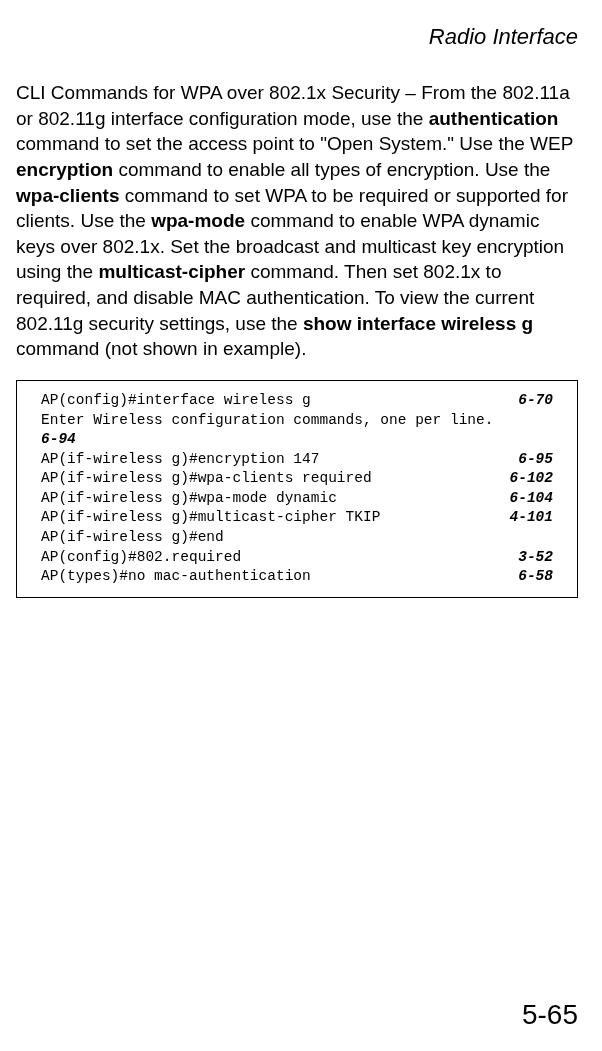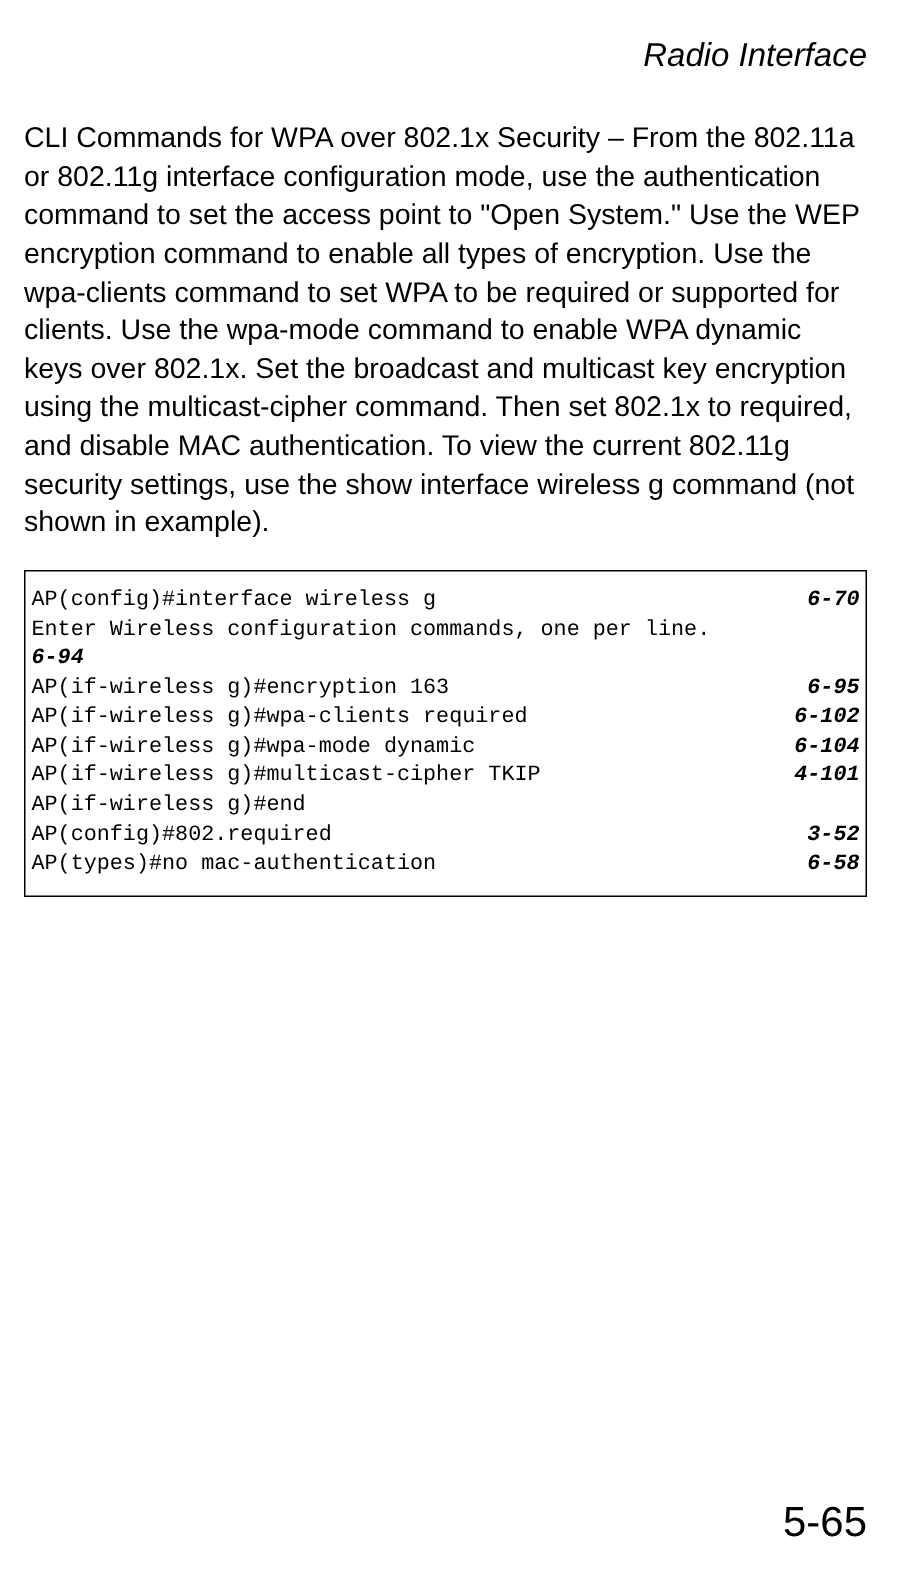--- a/index.html
+++ b/index.html
@@ -24,25 +24,25 @@
       margin-bottom: 30px;
       margin-top: 4px;
     }
     .body-text {
       font-size: 19px;
       line-height: 1.35;
       font-family: Arial, Helvetica, sans-serif;
       margin-bottom: 18px;
     }
     .body-text .bold {
-      font-weight: normal;
+      font-weight: bold;
     }
     .code-box {
       border: 1.5px solid #000;
-      padding: 10px 4px;
+      padding: 10px 24px;
       font-family: "Courier New", Courier, monospace;
       font-size: 14.5px;
       line-height: 1.35;
     }
     .code-line {
       display: flex;
       justify-content: space-between;
       white-space: pre;
     }
     .code-left {
@@ -77,21 +77,21 @@
     <span class="code-right">6-70</span>
   </div>
   <div class="code-line">
     <span class="code-left">Enter Wireless configuration commands, one per line.</span>
     <span class="code-right"></span>
   </div>
   <div class="code-line">
     <span class="code-right">6-94</span>
   </div>
   <div class="code-line">
-    <span class="code-left">AP(if-wireless g)#encryption 163</span>
+    <span class="code-left">AP(if-wireless g)#encryption 147</span>
     <span class="code-right">6-95</span>
   </div>
   <div class="code-line">
     <span class="code-left">AP(if-wireless g)#wpa-clients required</span>
     <span class="code-right">6-102</span>
   </div>
   <div class="code-line">
     <span class="code-left">AP(if-wireless g)#wpa-mode dynamic</span>
     <span class="code-right">6-104</span>
   </div>

